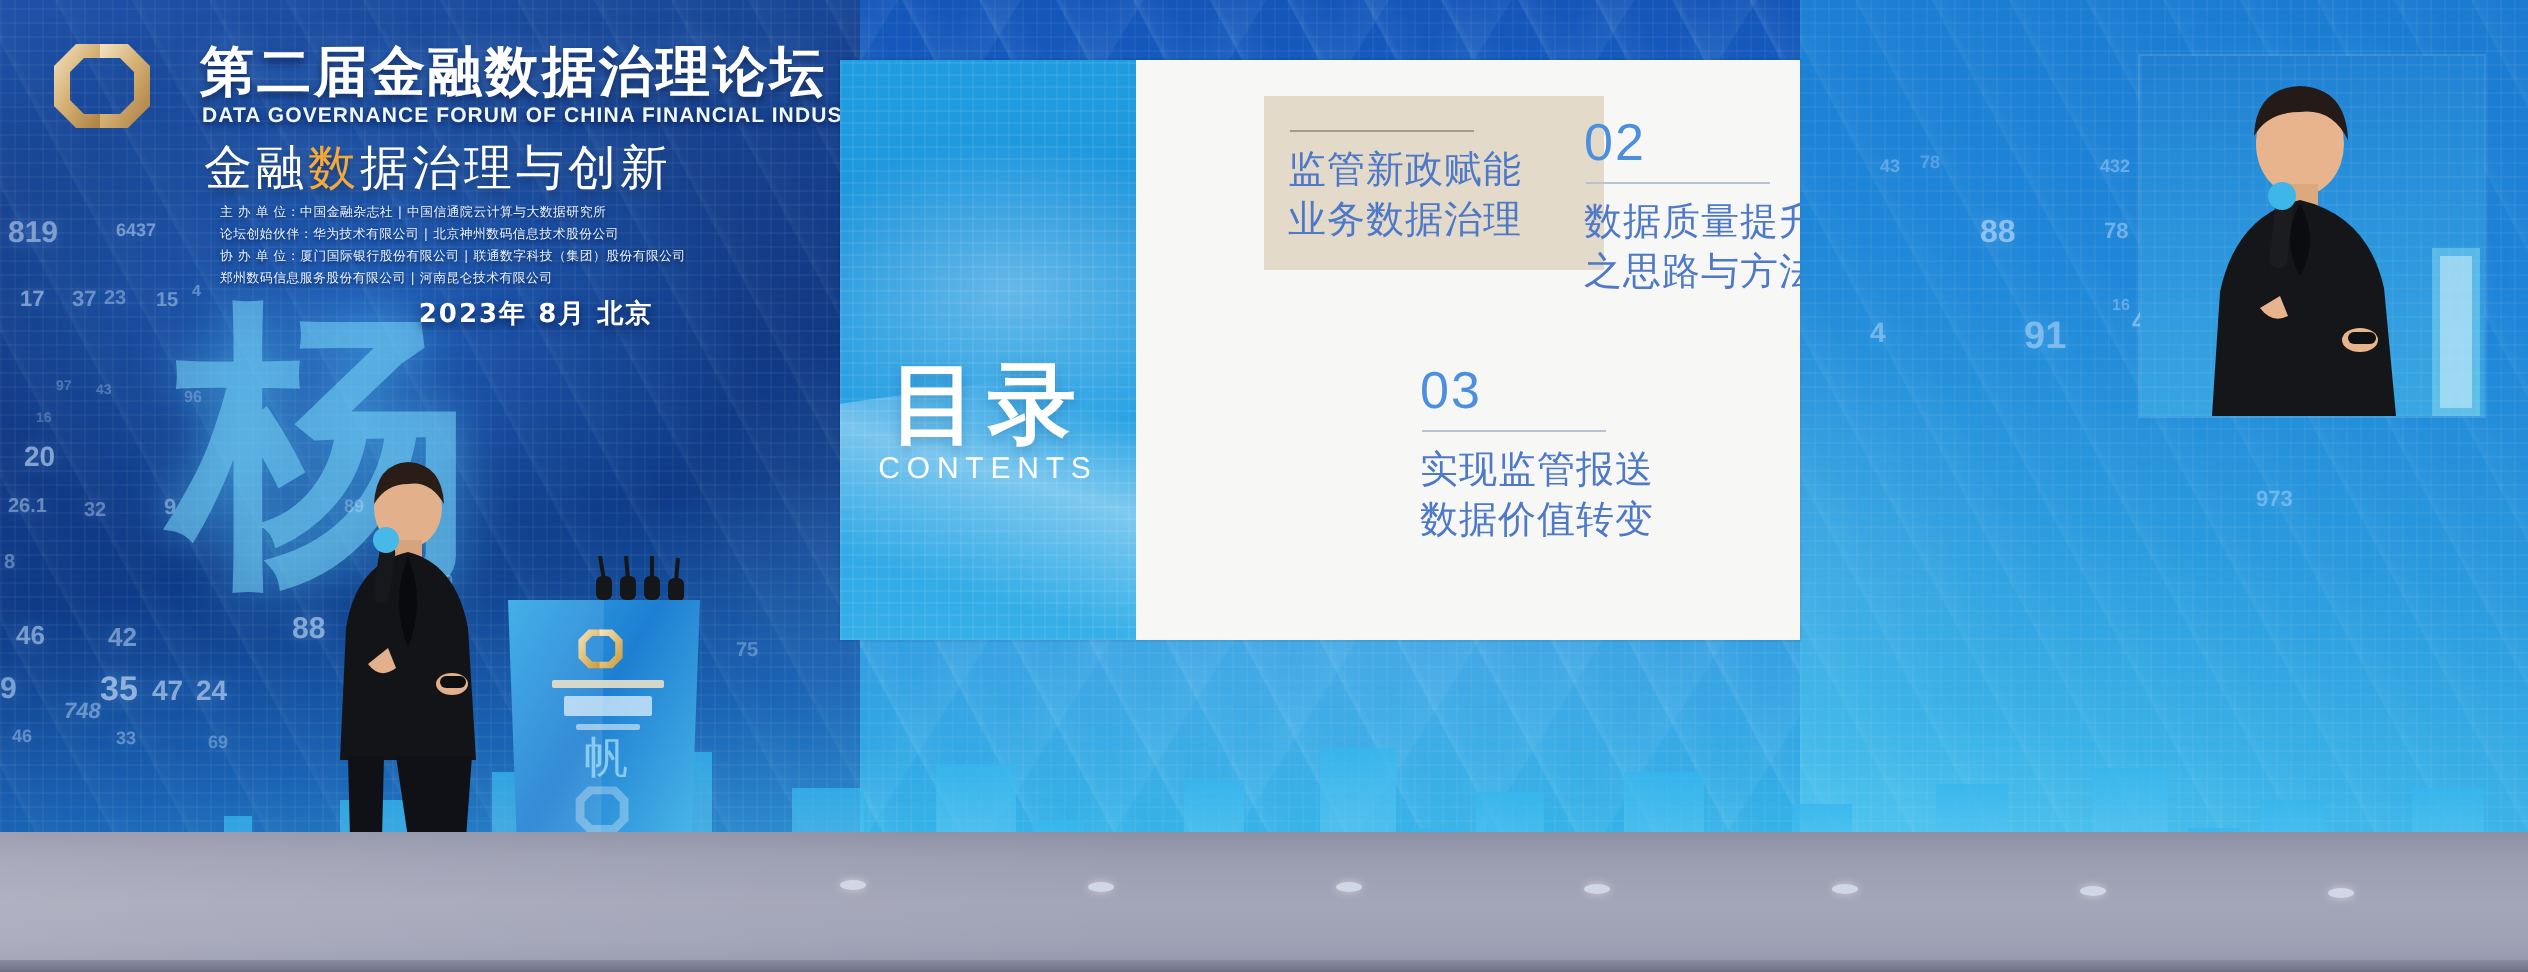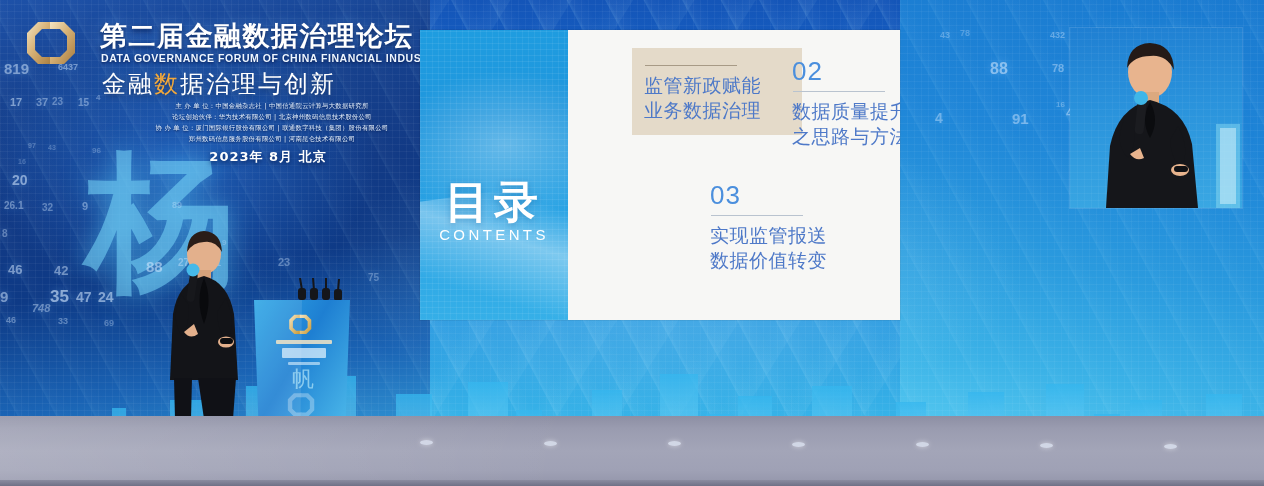--- a/index.html
+++ b/index.html
@@ -53,21 +53,21 @@
     position:absolute;inset:0;
     background-image:
       repeating-linear-gradient(0deg,rgba(255,255,255,.045) 0 1px,transparent 1px 7px),
       repeating-linear-gradient(90deg,rgba(255,255,255,.04) 0 1px,transparent 1px 7px);
   }
 
   
   .bg-num{
     position:absolute;color:#cfe6ff;font-weight:700;
     text-shadow:0 0 10px rgba(140,200,255,.6);
-    pointer-events:none;user-select:none;font-family:"Liberation Sans",sans-serif;
+    pointer-events:none;user-select:none;font-family:"Liberation Sans",sans-serif;margin-top:48px;
   }
 
   
   .calligraphy{
     position:absolute;color:rgba(120,215,250,.55);
     font-family:"DejaVu Serif","Liberation Serif",serif;font-weight:700;
     text-shadow:0 0 26px rgba(90,200,250,.55);
     user-select:none;
   }
 
@@ -93,21 +93,21 @@
   }
   .subtitle-cn{
     position:absolute;left:84px;top:60px;
     font-size:24px;font-weight:400;letter-spacing:2px;color:#ffffff;
     font-family:"DejaVu Sans","Liberation Sans",sans-serif;
     text-shadow:0 2px 6px rgba(0,25,80,.9),0 0 12px rgba(150,210,255,.45);
     white-space:nowrap;
   }
   .subtitle-cn .accent{color:#f4a93a;}
 
-  .org-lines{position:absolute;left:104px;top:93px;width:300px;text-align:center;}
+  .org-lines{position:absolute;left:92px;top:93px;width:300px;text-align:left;}
   .org-line{
     font-size:6.4px;color:#eaf4ff;line-height:1.72;letter-spacing:.25px;
     text-shadow:0 1px 2px rgba(0,25,80,.95);white-space:nowrap;
     font-family:"DejaVu Sans","Liberation Sans",sans-serif;
   }
   .date-line{
     position:absolute;left:100px;top:140px;width:300px;text-align:center;
     font-size:13px;font-weight:700;color:#ffffff;letter-spacing:1px;
     text-shadow:0 2px 5px rgba(0,25,80,.9);
     font-family:"DejaVu Sans","Liberation Sans",sans-serif;
@@ -269,21 +269,21 @@
     </div>
   <div id="bgnums-right">
       <span class="bg-num" style="left: 990px; top: 60px; font-size: 16px; opacity: 0.6;">88</span>
       <span class="bg-num" style="left: 1052px; top: 62px; font-size: 11px; opacity: 0.45;">78</span>
       <span class="bg-num" style="left: 1080px; top: 63px; font-size: 9px; opacity: 0.4;">33</span>
       <span class="bg-num" style="left: 1186px; top: 58px; font-size: 12px; opacity: 0.45;">29</span>
       <span class="bg-num" style="left: 1050px; top: 30px; font-size: 9px; opacity: 0.4;">432</span>
       <span class="bg-num" style="left: 1112px; top: 32px; font-size: 16px; opacity: 0.45;">5</span>
       <span class="bg-num" style="left: 1140px; top: 34px; font-size: 13px; opacity: 0.4;">4</span>
       <span class="bg-num" style="left: 935px; top: 110px; font-size: 14px; opacity: 0.45;">4</span>
-      <span class="bg-num" style="left: 1012px; top: 110px; font-size: 15px; opacity: 0.5;">91</span>
+      <span class="bg-num" style="left: 1012px; top: 110px; font-size: 19px; opacity: 0.5;">91</span>
       <span class="bg-num" style="left: 1066px; top: 105px; font-size: 13px; opacity: 0.5;">48</span>
       <span class="bg-num" style="left: 1056px; top: 100px; font-size: 8px; opacity: 0.35;">16</span>
       <span class="bg-num" style="left: 1096px; top: 108px; font-size: 11px; opacity: 0.4;">48</span>
       <span class="bg-num" style="left: 1166px; top: 106px; font-size: 15px; opacity: 0.45;">5</span>
       <span class="bg-num" style="left: 1186px; top: 108px; font-size: 14px; opacity: 0.45;">9</span>
       <span class="bg-num" style="left: 1208px; top: 108px; font-size: 14px; opacity: 0.45;">5</span>
       <span class="bg-num" style="left: 1230px; top: 106px; font-size: 14px; opacity: 0.45;">7</span>
       <span class="bg-num" style="left: 1128px; top: 196px; font-size: 11px; opacity: 0.4;">973</span>
       <span class="bg-num" style="left: 940px; top: 30px; font-size: 9px; opacity: 0.35;">43</span>
       <span class="bg-num" style="left: 960px; top: 28px; font-size: 9px; opacity: 0.3;">78</span>

